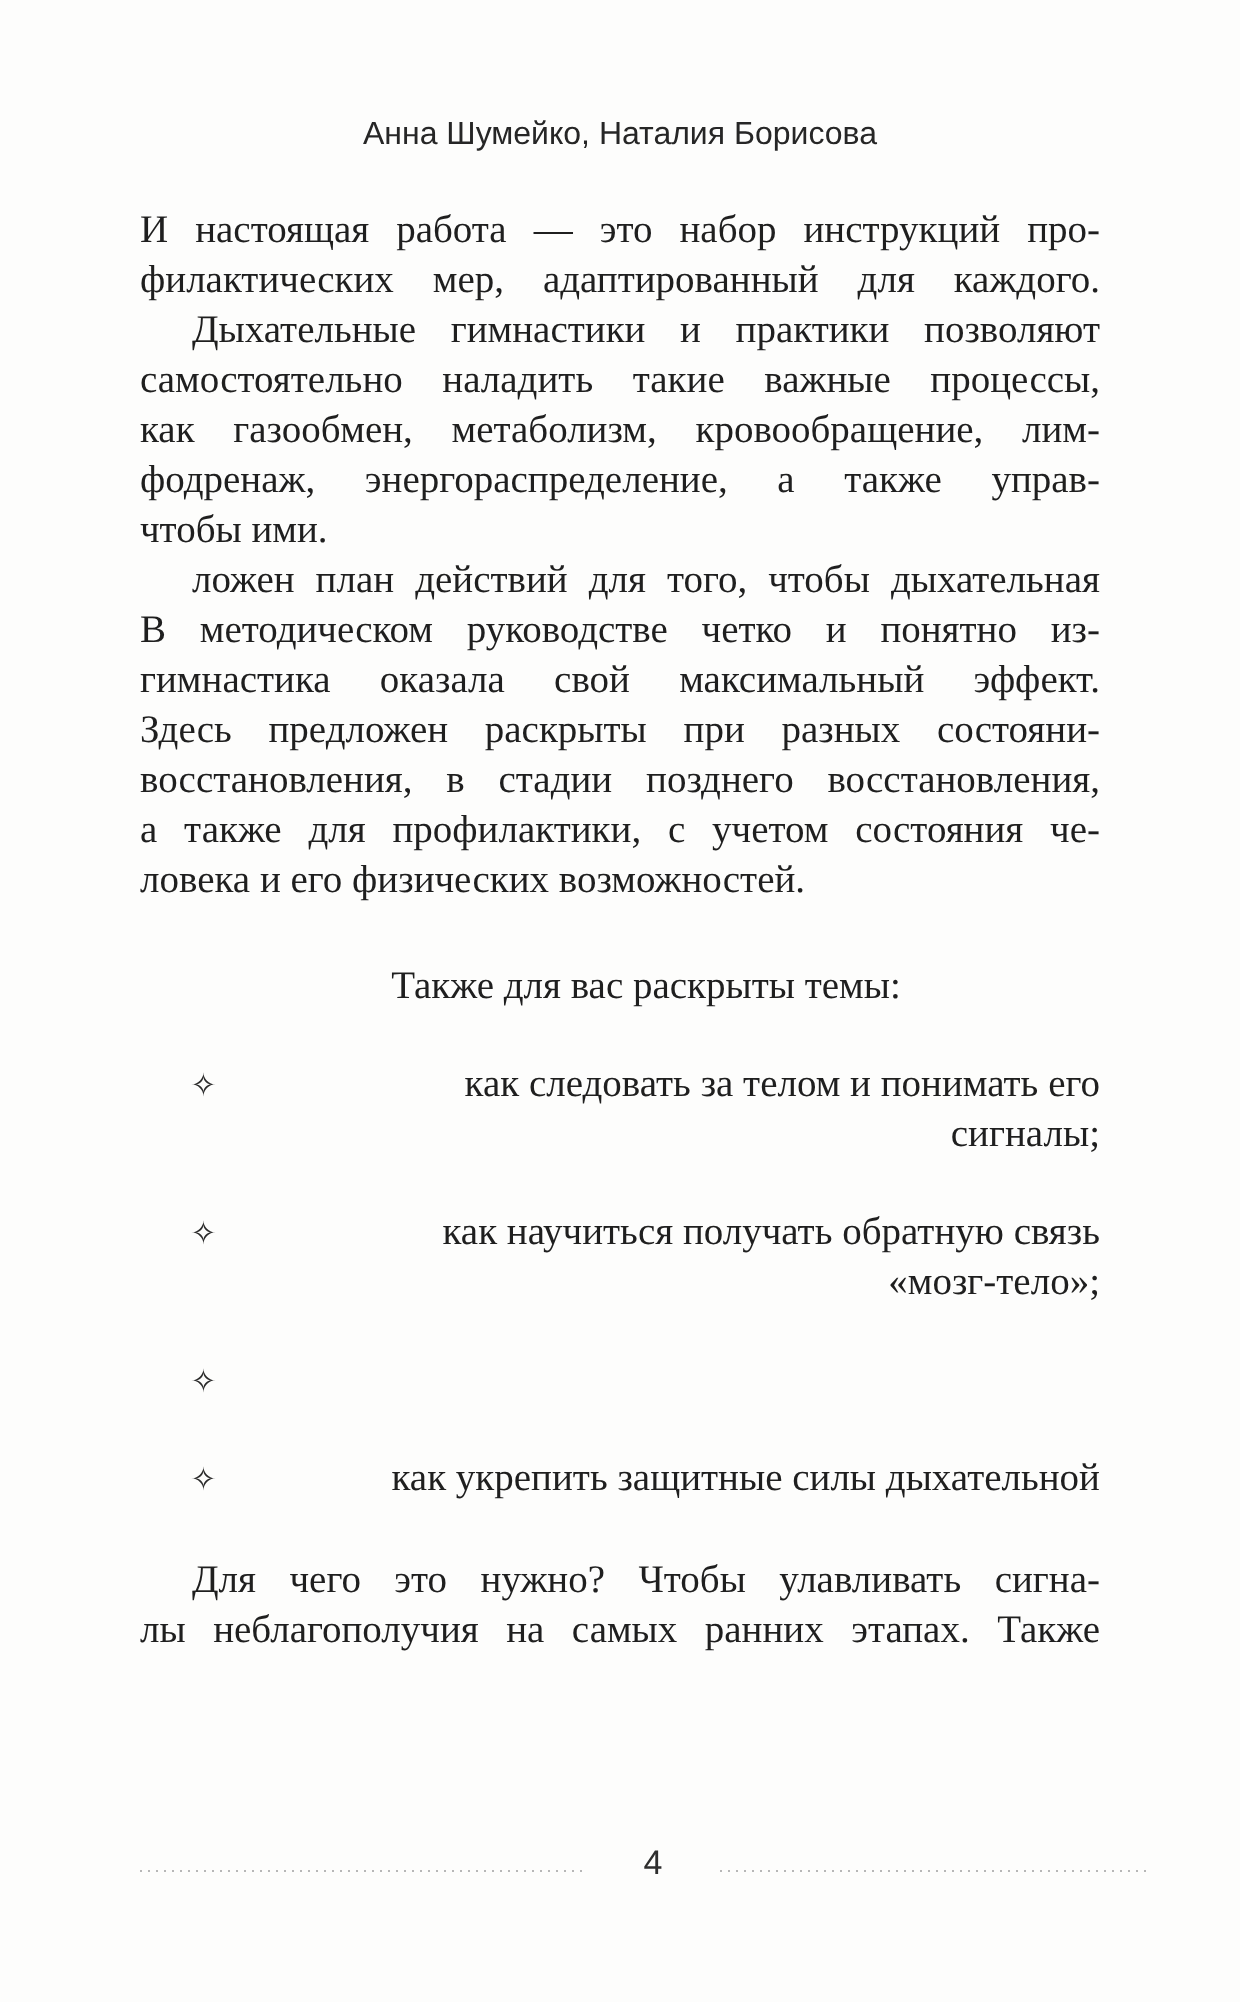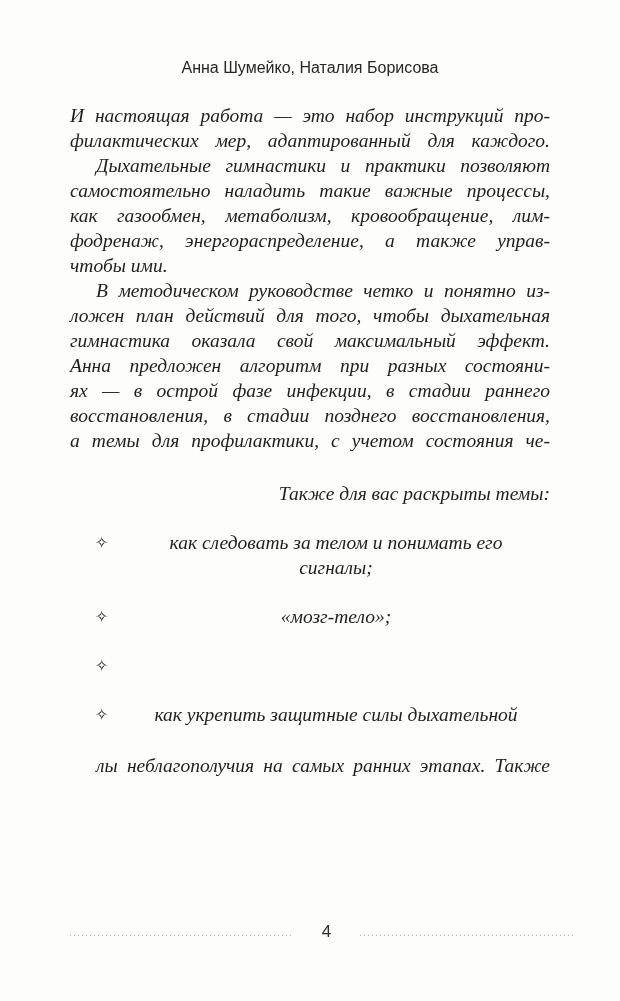--- a/index.html
+++ b/index.html
@@ -20,49 +20,48 @@
     font-size: 16px;
     line-height: 19px;
     color: #262626;
   }
 
   .body-text {
     width: 480px;
     margin: 26px 4px 0 70px;
     font-size: 19.5px;
     line-height: 25px;
-    font-style: italic;
   }
 
   .para { margin: 0; }
   .para .line { text-align: justify; text-align-last: justify; }
   .para .line.last { text-align: left; text-align-last: left; }
   .para.indent .line:first-child { text-indent: 26px; }
 
   .list-label {
     margin: 28px 0 0 0;
     padding-left: 26px;
-    text-align: right;
+    text-align: center;
   }
 
   .bullet-item {
     margin-top: 24px;
     padding-left: 25px;
     display: flex;
     align-items: flex-start;
   }
   .bullet-icon {
     flex: 0 0 27px;
     font-family: "DejaVu Sans", sans-serif;
     font-size: 16px;
     line-height: 25px;
     color: #2a2a2a;
   }
   .bullet-text { flex: 1; }
-  .bullet-text .bline { text-align: center; }
+  .bullet-text .bline { text-align: right; }
 
   .closing { margin-top: 26px; }
 
   .page-footer {
     position: absolute;
     left: 70px; right: 45px;
     top: 921px;
     height: 22px;
     display: flex;
     align-items: center;
@@ -94,52 +93,54 @@
         <div class="line">филактических мер, адаптированный для каждого.</div>
       </div>
       <div class="para indent">
         <div class="line">Дыхательные гимнастики и практики позволяют</div>
         <div class="line">самостоятельно наладить такие важные процессы,</div>
         <div class="line">как газообмен, метаболизм, кровообращение, лим-</div>
         <div class="line">фодренаж, энергораспределение, а также управ-</div>
         <div class="line last">чтобы ими.</div>
       </div>
       <div class="para indent">
+        <div class="line">ложен план действий для того, чтобы дыхательная</div>
         <div class="line">В методическом руководстве четко и понятно из-</div>
-        <div class="line">ложен план действий для того, чтобы дыхательная</div>
         <div class="line">гимнастика оказала свой максимальный эффект.</div>
-        <div class="line">Анна предложен алгоритм при разных состояни-</div>
-        <div class="line">ях — в острой фазе инфекции, в стадии раннего</div>
+        <div class="line">Здесь предложен раскрыты при разных состояни-</div>
         <div class="line">восстановления, в стадии позднего восстановления,</div>
-        <div class="line">а темы для профилактики, с учетом состояния че-</div>
+        <div class="line">а также для профилактики, с учетом состояния че-</div>
+        <div class="line last">ловека и его физических возможностей.</div>
       </div>
       <div class="list-label">Также для вас раскрыты темы:</div>
       <div class="bullet-item">
         <span class="bullet-icon">✧</span>
         <div class="bullet-text">
           <div class="bline">как следовать за телом и понимать его</div>
           <div class="bline">сигналы;</div>
         </div>
       </div>
       <div class="bullet-item">
         <span class="bullet-icon">✧</span>
         <div class="bullet-text">
+          <div class="bline">как научиться получать обратную связь</div>
           <div class="bline">«мозг-тело»;</div>
         </div>
       </div>
       <div class="bullet-item">
         <span class="bullet-icon">✧</span>
       </div>
       <div class="bullet-item">
         <span class="bullet-icon">✧</span>
         <div class="bullet-text">
           <div class="bline">как укрепить защитные силы дыхательной</div>
         </div>
       </div>
       <div class="para indent closing">
+        <div class="line">Для чего это нужно? Чтобы улавливать сигна-</div>
         <div class="line">лы неблагополучия на самых ранних этапах. Также</div>
       </div>
     </main>
 
   <footer class="page-footer">
     <span class="leader left"></span>
     <span class="folio">4</span>
     <span class="leader right"></span>
   </footer>
 </div>

